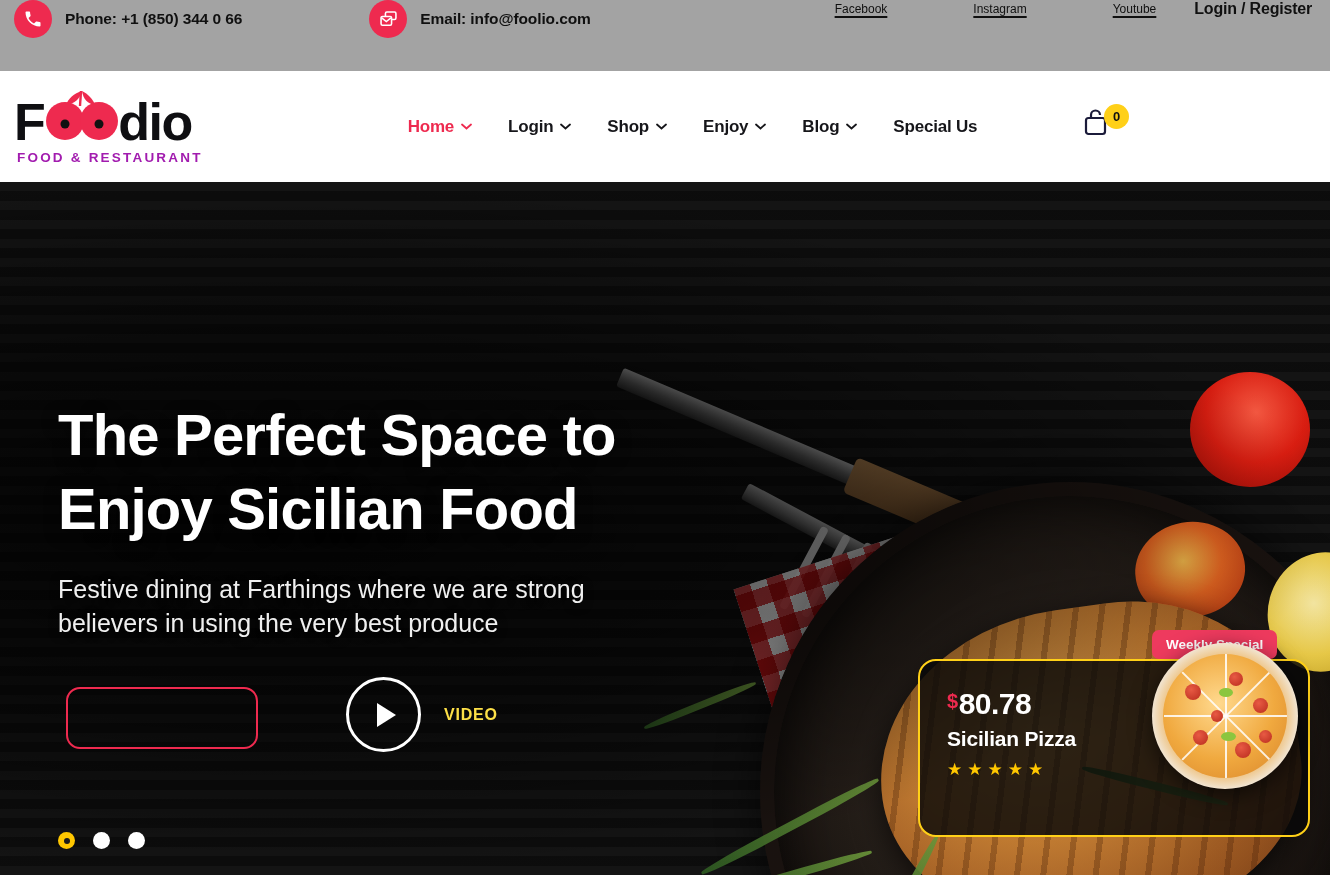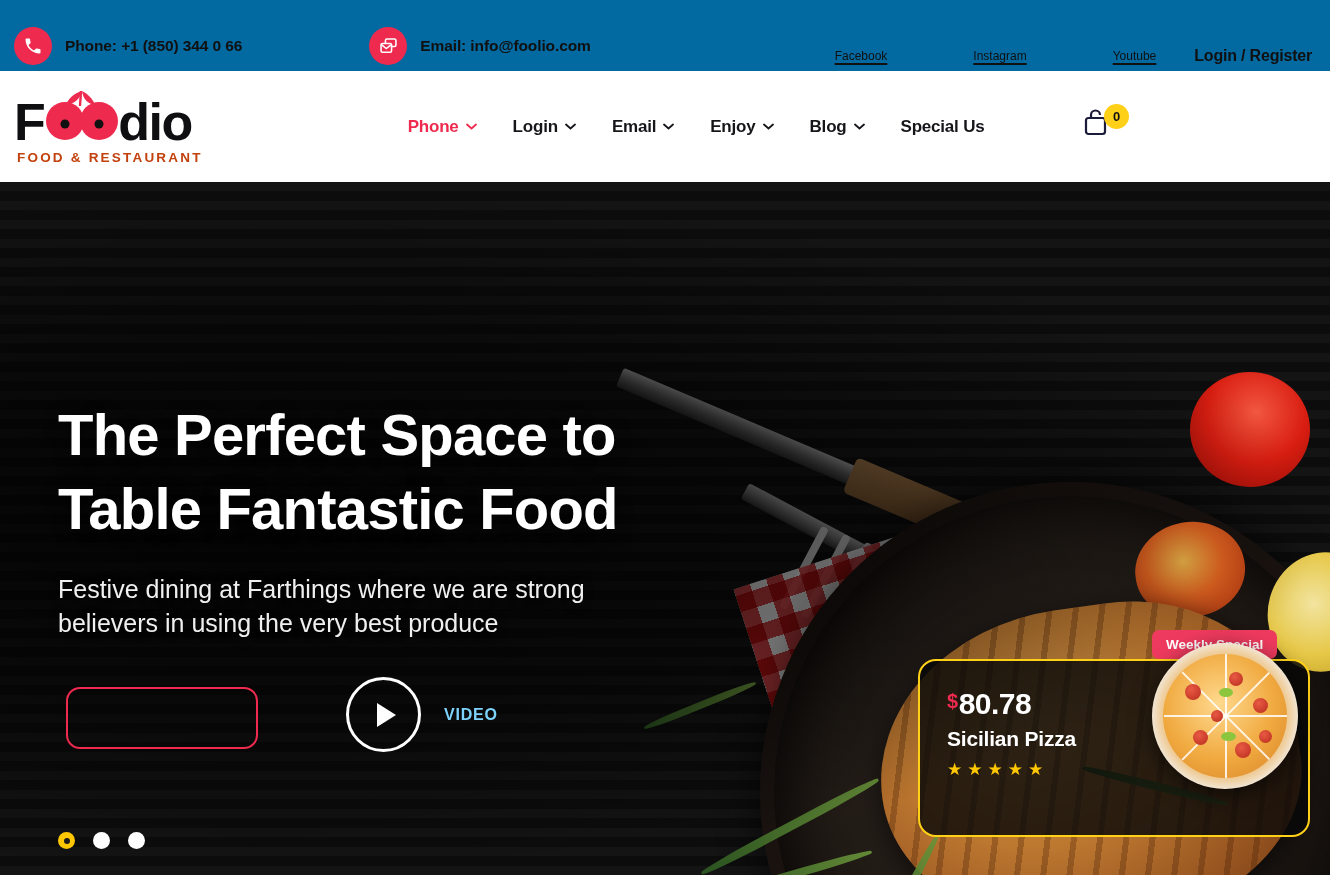--- a/index.html
+++ b/index.html
@@ -6,23 +6,23 @@
   html, body {
     width: 1330px; height: 875px;
     overflow: hidden;
     font-family: "Liberation Sans", sans-serif;
     background: #ffffff;
   }
 
   
   .topbar {
     height: 71px;
-    background: #0369a1;
+    background: #a3a3a3;
     display: flex;
-    align-items: flex-end;
+    align-items: flex-start;
     padding: 0 18px 6px 14px;
     position: relative;
   }
   .contact-group { display: flex; align-items: center; }
   .contact-item { display: flex; align-items: center; }
   .contact-item + .contact-item { margin-left: 127px; }
   .circ-icon {
     width: 38px; height: 38px; border-radius: 50%;
     background: #EE2A4F;
     display: flex; align-items: center; justify-content: center;
@@ -62,21 +62,21 @@
     position: relative;
   }
   .logo { display: flex; flex-direction: column; cursor: pointer; }
   .logo-mark {
     display: flex; align-items: baseline;
     font-size: 52px; font-weight: 800; color: #0f0f12;
     letter-spacing: -1.5px; line-height: 0.95;
   }
   .cherry-pair { position: relative; display: inline-block; width: 74px; height: 50px; }
   .logo-sub {
-    font-size: 13.5px; font-weight: 800; color: #c2410c;
+    font-size: 13.5px; font-weight: 800; color: #a21caf;
     letter-spacing: 2.2px; margin-top: 3px; padding-left: 3px; text-align: right;
   }
 
   .nav {
     display: flex; align-items: center;
     margin-left: 205px;
   }
   .nav-item {
     display: flex; align-items: center;
     font-size: 17px; font-weight: 700; color: #16161a;
@@ -239,21 +239,21 @@
     display: flex; align-items: center; justify-content: center;
   }
   .play-tri {
     width: 0; height: 0;
     border-left: 19px solid #ffffff;
     border-top: 12px solid transparent;
     border-bottom: 12px solid transparent;
     margin-left: 6px;
   }
   .video-label {
-    margin-left: 23px; color: #7dd3fc; font-size: 16px;
+    margin-left: 23px; color: #fde047; font-size: 16px;
     font-weight: 700; letter-spacing: 0.8px;
   }
 
   .dots { position: absolute; left: 58px; top: 650px; display: flex; align-items: center; }
   .dot { width: 17px; height: 17px; border-radius: 50%; background: #ffffff; margin-right: 18px; cursor: pointer; }
   .dot.active { background: #FFC700; position: relative; }
   .dot.active::after {
     content: ""; position: absolute; left: 5.5px; top: 5.5px;
     width: 6px; height: 6px; border-radius: 50%; background: #1b1b1b;
   }
@@ -360,37 +360,37 @@
           <path d="M37 3 L36 18" stroke="#EE2A4F" stroke-width="2.4" fill="none"></path>
         </svg>
       </span>
       <span>dio</span>
     </div>
     <div class="logo-sub">FOOD &amp; RESTAURANT</div>
   </div>
 
   <nav class="nav">
     <div class="nav-item active">
-      <span>Phone</span>
+      <span>Home</span>
       <span class="chev">
         <svg width="11" height="7" viewBox="0 0 11 7" fill="none" stroke="currentColor" stroke-width="1.8" stroke-linecap="round">
             <path d="M1 1.5l4.5 4 4.5-4"></path>
           </svg>
       </span>
     </div>
     <div class="nav-item">
       <span>Login</span>
       <span class="chev">
         <svg width="11" height="7" viewBox="0 0 11 7" fill="none" stroke="currentColor" stroke-width="1.8" stroke-linecap="round">
             <path d="M1 1.5l4.5 4 4.5-4"></path>
           </svg>
       </span>
     </div>
     <div class="nav-item">
-      <span>Email</span>
+      <span>Shop</span>
       <span class="chev">
         <svg width="11" height="7" viewBox="0 0 11 7" fill="none" stroke="currentColor" stroke-width="1.8" stroke-linecap="round">
             <path d="M1 1.5l4.5 4 4.5-4"></path>
           </svg>
       </span>
     </div>
     <div class="nav-item">
       <span>Enjoy</span>
       <span class="chev">
         <svg width="11" height="7" viewBox="0 0 11 7" fill="none" stroke="currentColor" stroke-width="1.8" stroke-linecap="round">
@@ -459,21 +459,21 @@
     <div class="rosemary" style="left:820px; top:720px; width:160px; height:8px; transform:rotate(-62deg);"></div>
     <div class="rosemary" style="left:640px; top:520px; width:120px; height:7px; transform:rotate(-22deg);"></div>
     <div class="rosemary" style="left:1080px; top:600px; width:150px; height:8px; transform:rotate(14deg);"></div>
 
     <div class="vig"></div>
   </div>
 
   <div class="hero-content">
     <h1 class="hero-title">
       <span>The Perfect Space to</span><br>
-      <span>Table Fantastic Food</span>
+      <span>Enjoy Sicilian Food</span>
     </h1>
 
     <p class="hero-sub">Festive dining at Farthings where we are strong believers in using the very best produce</p>
 
     <div class="hero-actions">
       <div class="menus-wrap">
         <div class="menus-outline"></div>
       </div>
 
       <div class="video-group">

